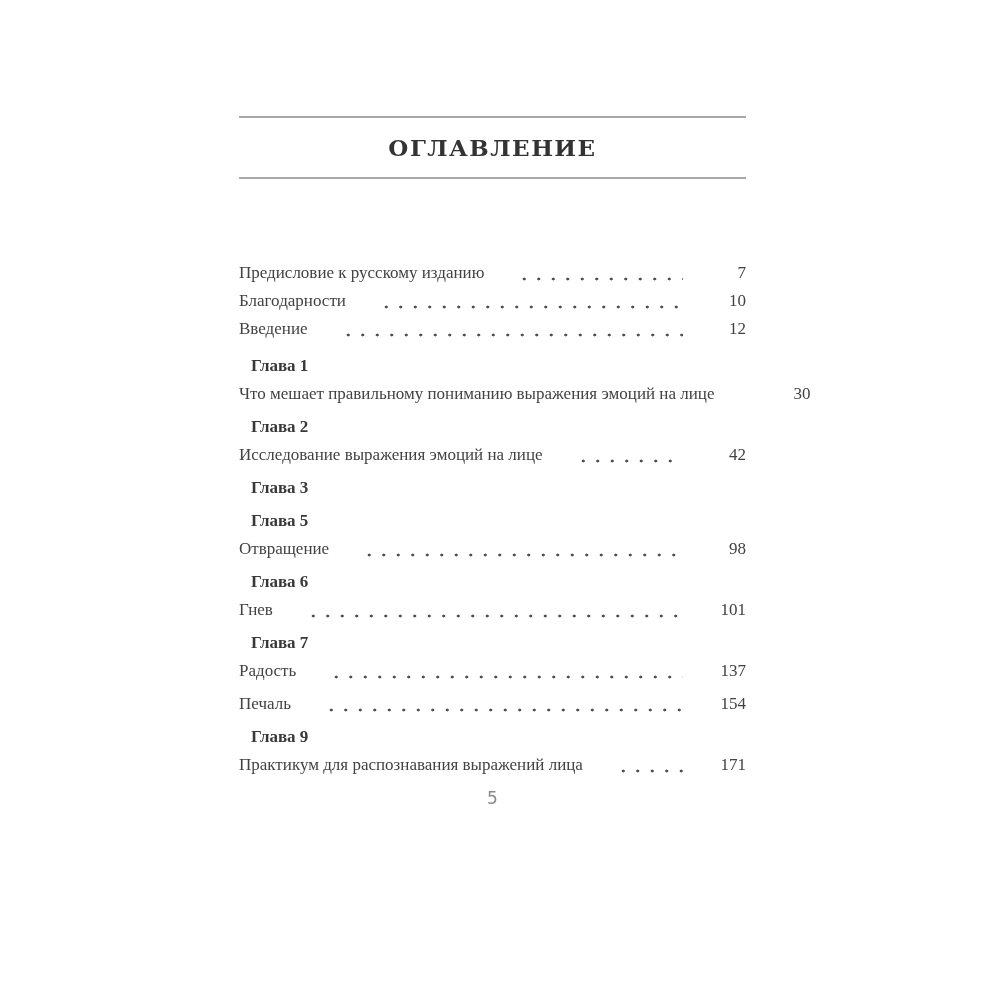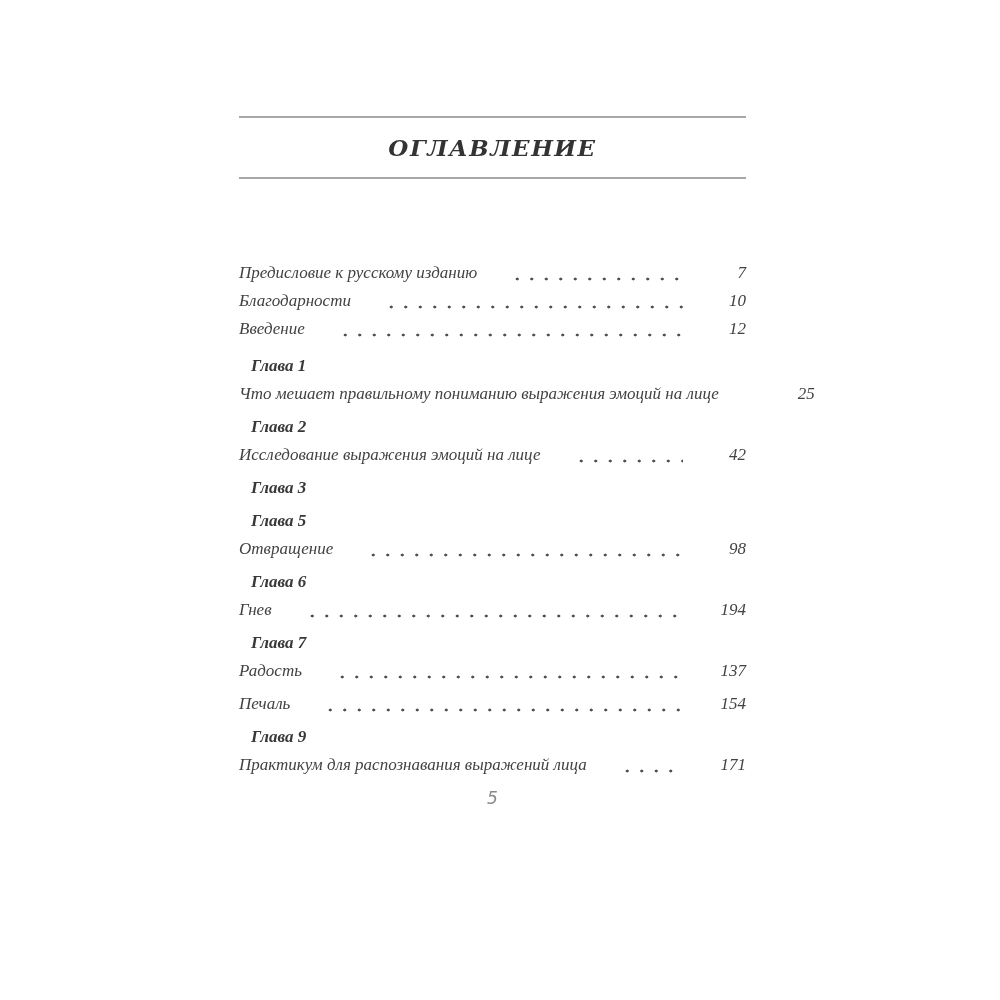--- a/index.html
+++ b/index.html
@@ -12,21 +12,20 @@
   * { margin: 0; padding: 0; box-sizing: border-box; }
   html, body { background: #ffffff; }
   .page {
     position: relative;
     width: 1000px;
     height: 808px;
     background: #ffffff;
     font-family: "Liberation Serif", serif;
     color: var(--text);
     overflow: hidden;
-    font-style: italic;
   }
   .content {
     position: absolute;
     left: 239px;
     top: 116px;
     width: 507px;
   }
   .toc-header {
     border-top: 2px solid var(--rule);
     border-bottom: 2px solid var(--rule);
@@ -111,21 +110,21 @@
     <span class="dots"></span>
     <span class="pg">12</span>
   </div>
 </div>
       <div class="chapters">
   <div class="chapter">
     <div class="head">Глава 1</div>
     <div class="row">
       <span class="label">Что мешает правильному пониманию выражения эмоций на лице</span>
       <span class="dots"></span>
-      <span class="pg">25</span>
+      <span class="pg">30</span>
     </div>
   </div>
 
   <div class="chapter">
     <div class="head">Глава 2</div>
     <div class="row">
       <span class="label">Исследование выражения эмоций на лице</span>
       <span class="dots"></span>
       <span class="pg">42</span>
     </div>
@@ -143,21 +142,21 @@
       <span class="dots"></span>
       <span class="pg">98</span>
     </div>
   </div>
 
   <div class="chapter">
     <div class="head">Глава 6</div>
     <div class="row">
       <span class="label">Гнев</span>
       <span class="dots"></span>
-      <span class="pg">194</span>
+      <span class="pg">101</span>
     </div>
   </div>
 
   <div class="chapter">
     <div class="head">Глава 7</div>
     <div class="row">
       <span class="label">Радость</span>
       <span class="dots"></span>
       <span class="pg">137</span>
     </div>

